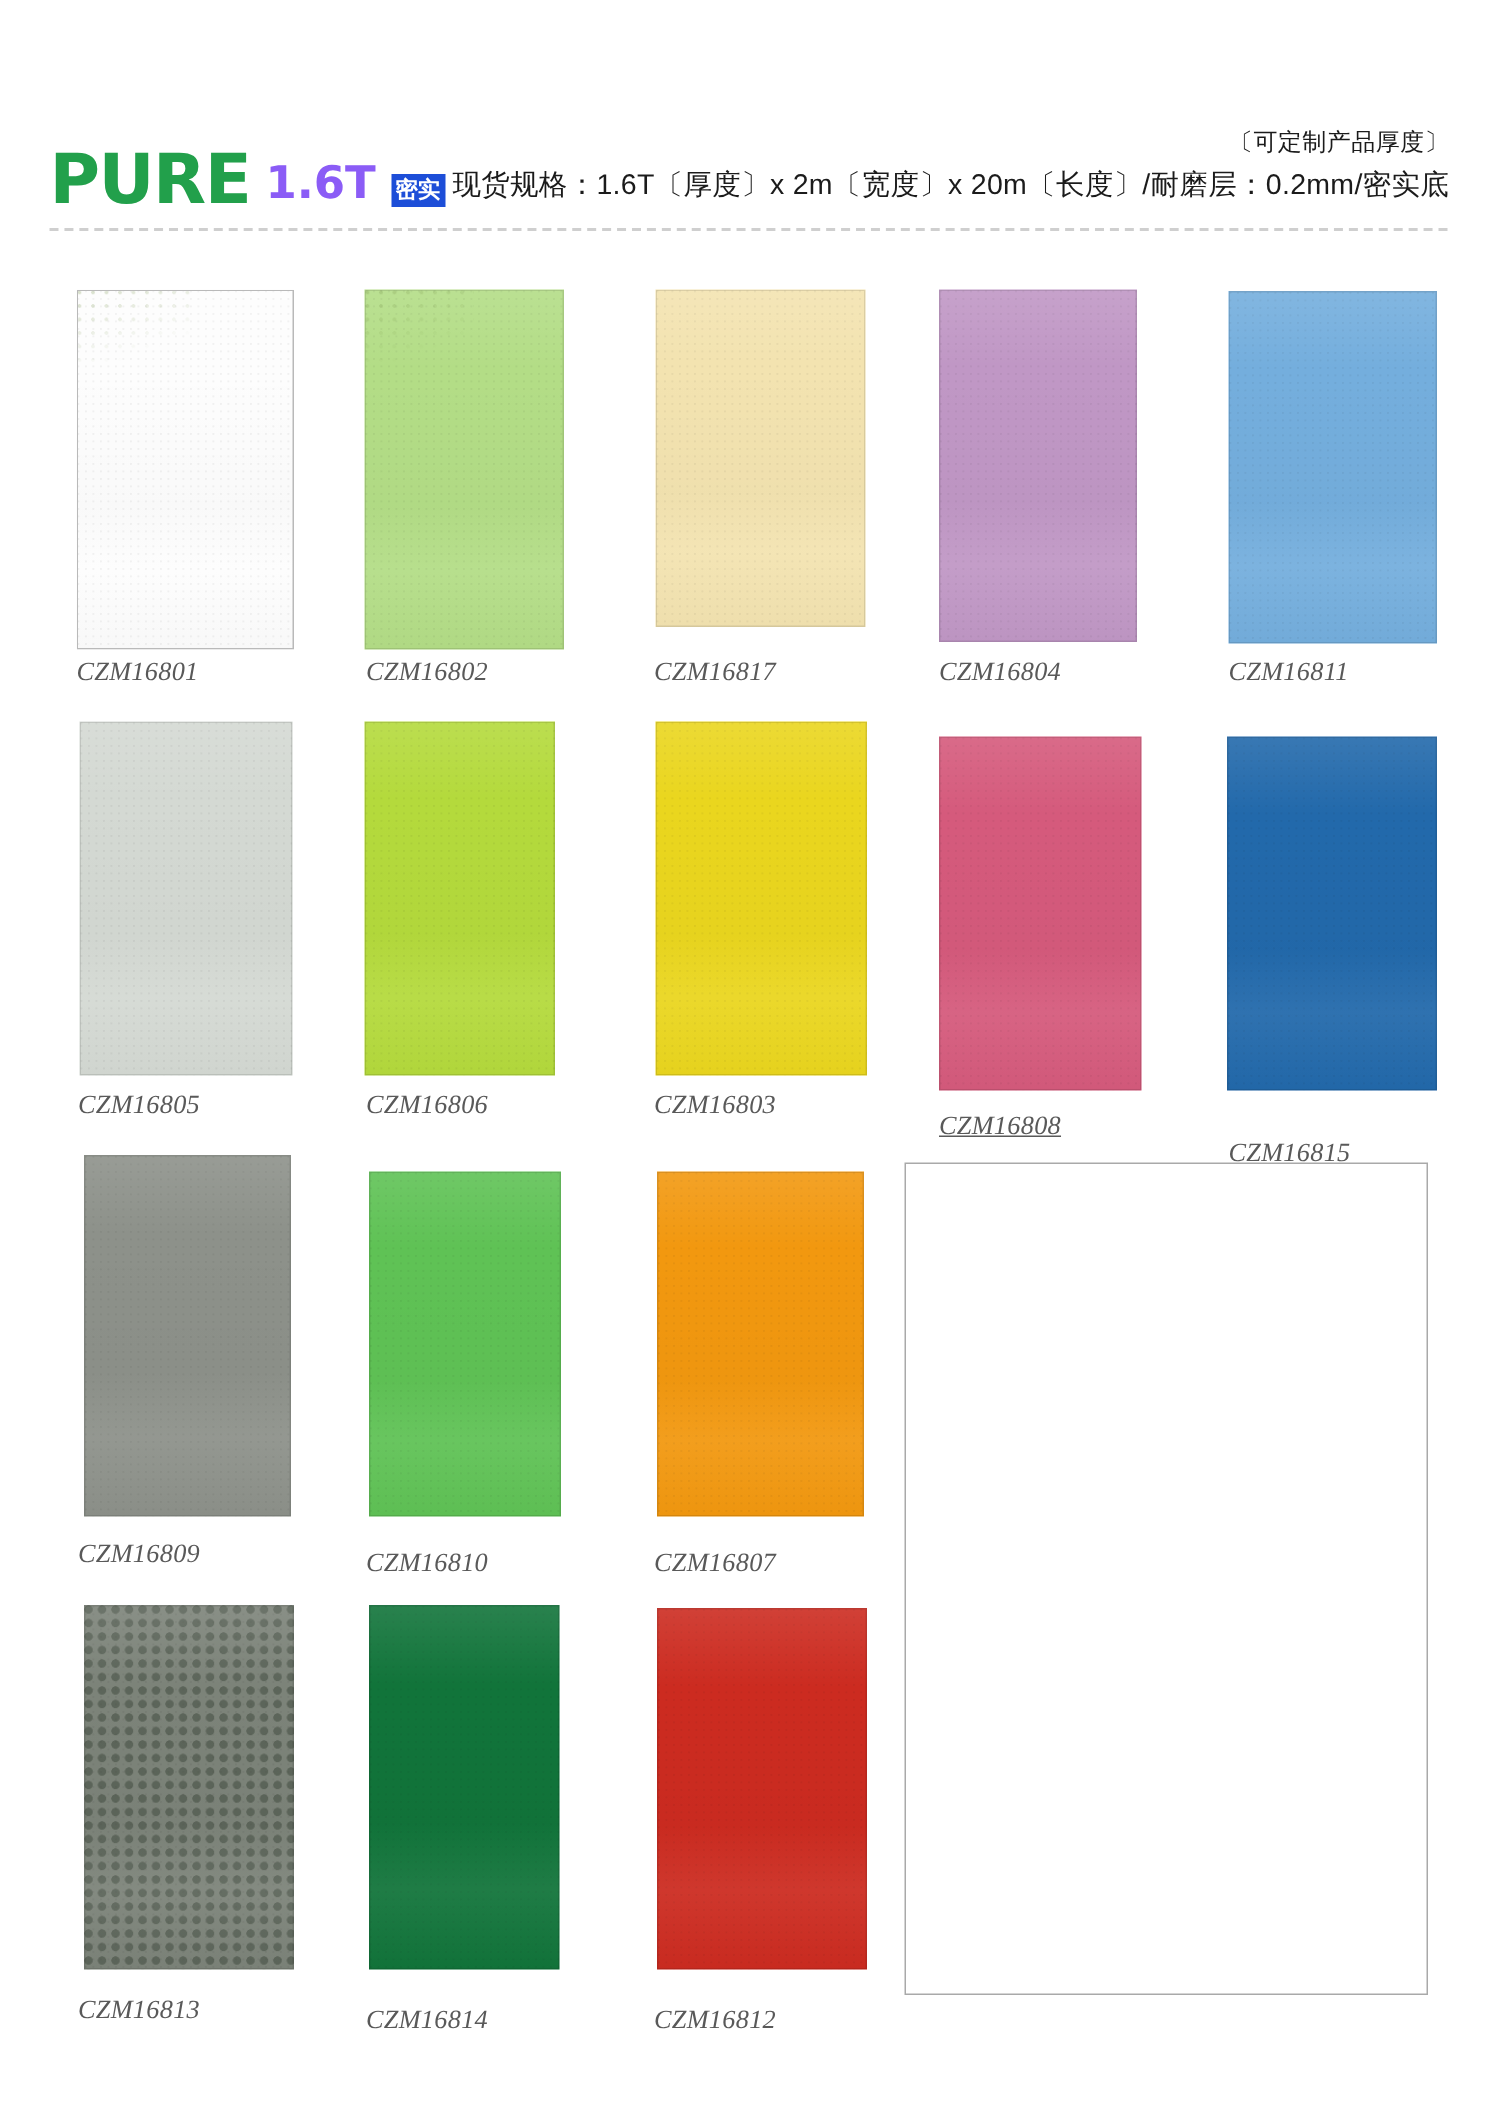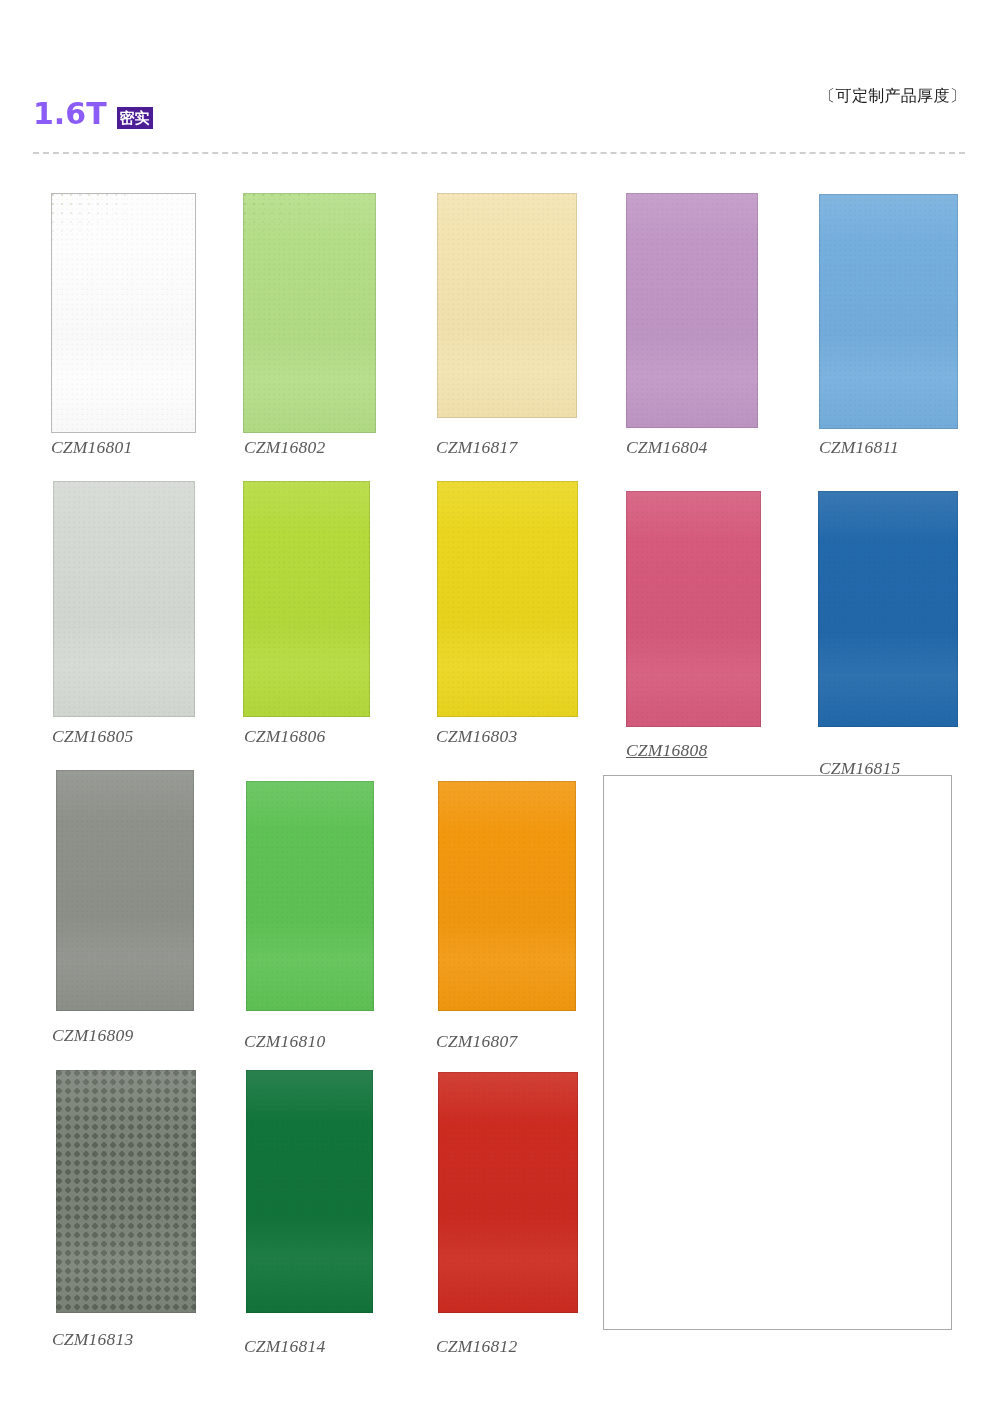--- a/index.html
+++ b/index.html
@@ -17,21 +17,21 @@
     font-family:"DejaVu Sans",sans-serif;
     font-weight:700;font-size:46px;line-height:44px;
     color:#22a04b;letter-spacing:-1px;
   }
   .brand-thick{
     font-family:"DejaVu Sans",sans-serif;
     font-weight:700;font-size:30px;line-height:34px;color:#8b5cf6;
     margin-bottom:1px;
   }
   .brand-badge{
-    background:#4c1d95;color:#ffffff;
+    background:#1d4ed8;color:#ffffff;
     font-size:15px;line-height:15px;font-weight:700;
     padding:3px 3px 4px 3px;margin-bottom:3px;
     letter-spacing:0px;
   }
   .spec-wrap{position:absolute;right:34px;top:86px;text-align:right;color:#1b1b1b;}
   .spec-custom{font-size:16px;line-height:20px;letter-spacing:.3px;}
   .spec-main{font-size:19px;line-height:26px;margin-top:5px;letter-spacing:.2px;white-space:nowrap;}
   .rule{
     position:absolute;left:33px;top:152px;width:932px;height:0;
     border-top:2px dashed #cfcfcf;
@@ -88,26 +88,28 @@
   }
 </style>
 </head>
 <body>
 
 <div class="page">
 
   <div class="header">
 
     <div class="brand">
+      <span class="brand-pure">PURE</span>
       <span class="brand-thick">1.6T</span>
       <span class="brand-badge">密实</span>
     </div>
 
     <div class="spec-wrap">
       <div class="spec-custom">〔可定制产品厚度〕</div>
+      <div class="spec-main">现货规格：1.6T〔厚度〕x 2m〔宽度〕x 20m〔长度〕/耐磨层：0.2mm/密实底</div>
     </div>
 
     <div class="rule"></div>
   </div>
 
   <div class="grid" id="swatch-grid">
       <div class="chip" style="left: 33px; top: 193px; width: 145px; height: 240px; background: rgb(253, 253, 253);">
         <div class="chip-inner">
           <div class="chip-tex"></div>
           <div class="chip-speck"></div>

